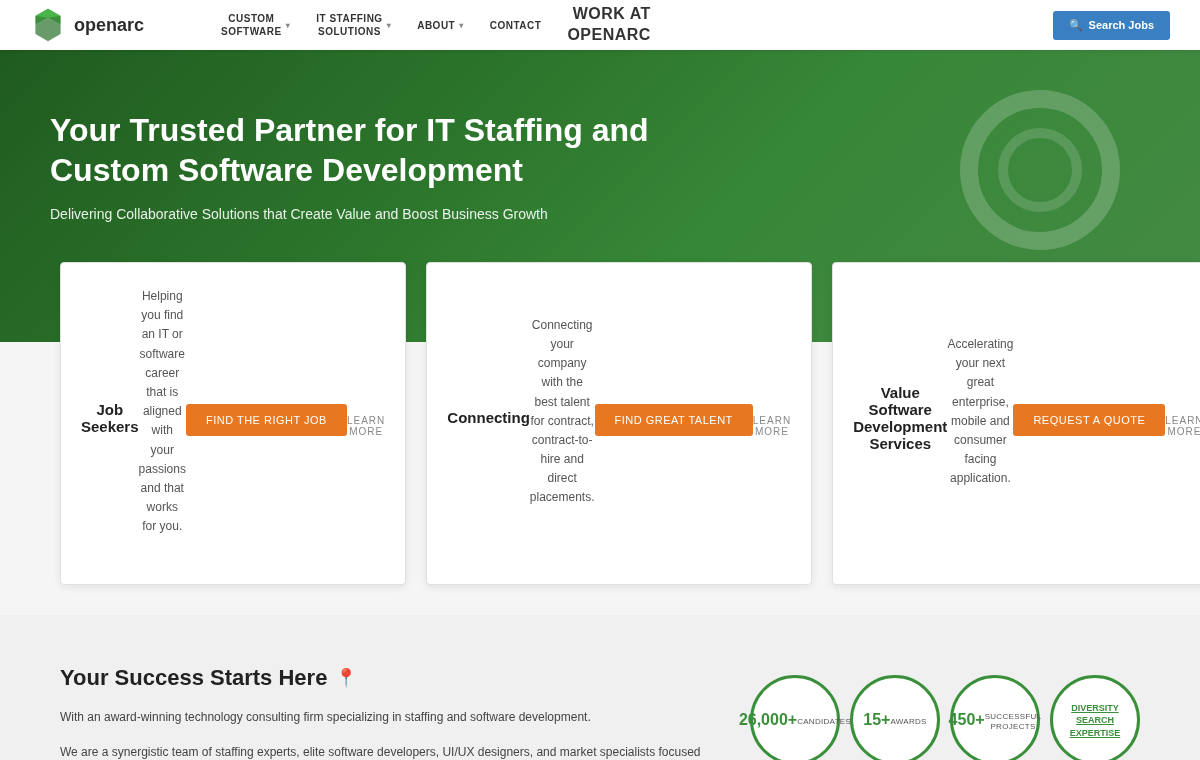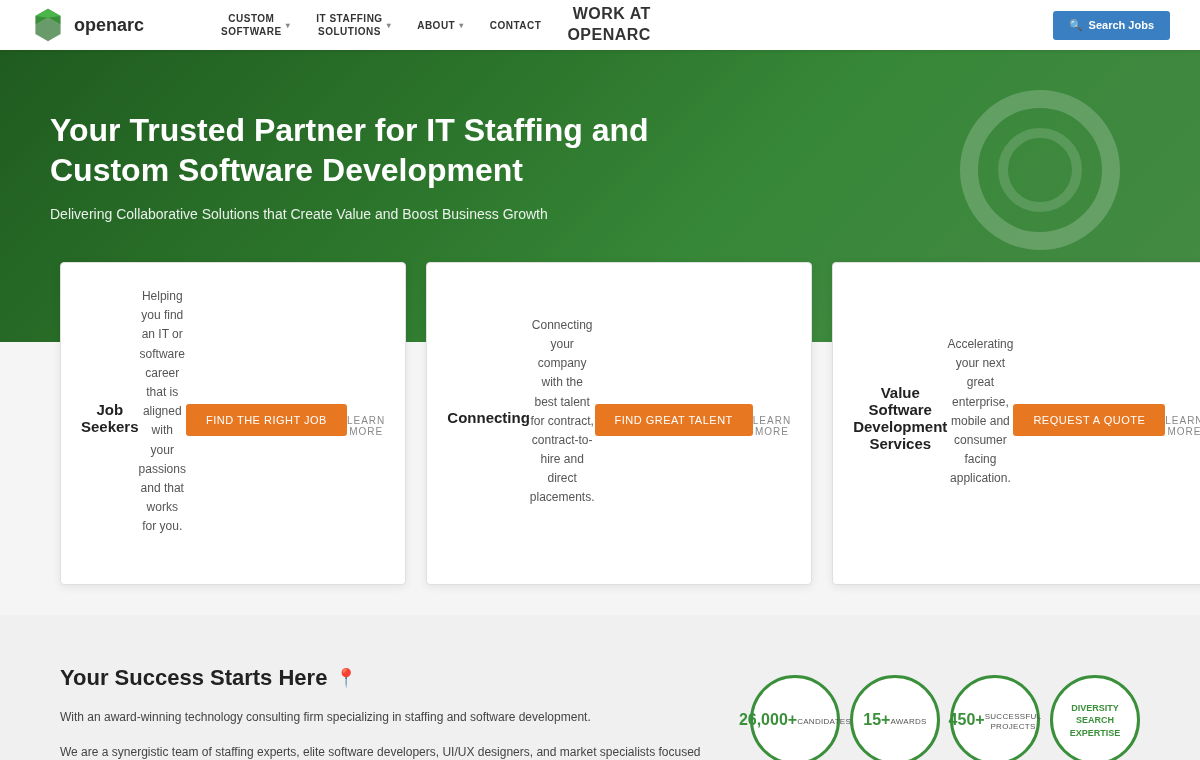--- a/index.html
+++ b/index.html
@@ -331,16 +331,16 @@
     <div class="stat-circle">
       <span class="stat-number">15+</span>
       <span class="stat-label">AWARDS</span>
     </div>
     <div class="stat-circle">
       <span class="stat-number">450+</span>
       <span class="stat-label" style="white-space:pre-line;">SUCCESSFUL
 PROJECTS</span>
     </div>
     <div class="stat-circle">
-      <span class="stat-number" style="font-size:9px; text-align:center; line-height:1.4;">DIVERSITY<br>SEARCH<br>EXPERTISE</span>
+      <span class="stat-number" style="font-size:9px; text-align:center; line-height:1.4;text-decoration:underline;">DIVERSITY<br>SEARCH<br>EXPERTISE</span>
     </div>
   </div>
 </section>
 
 </body></html>

